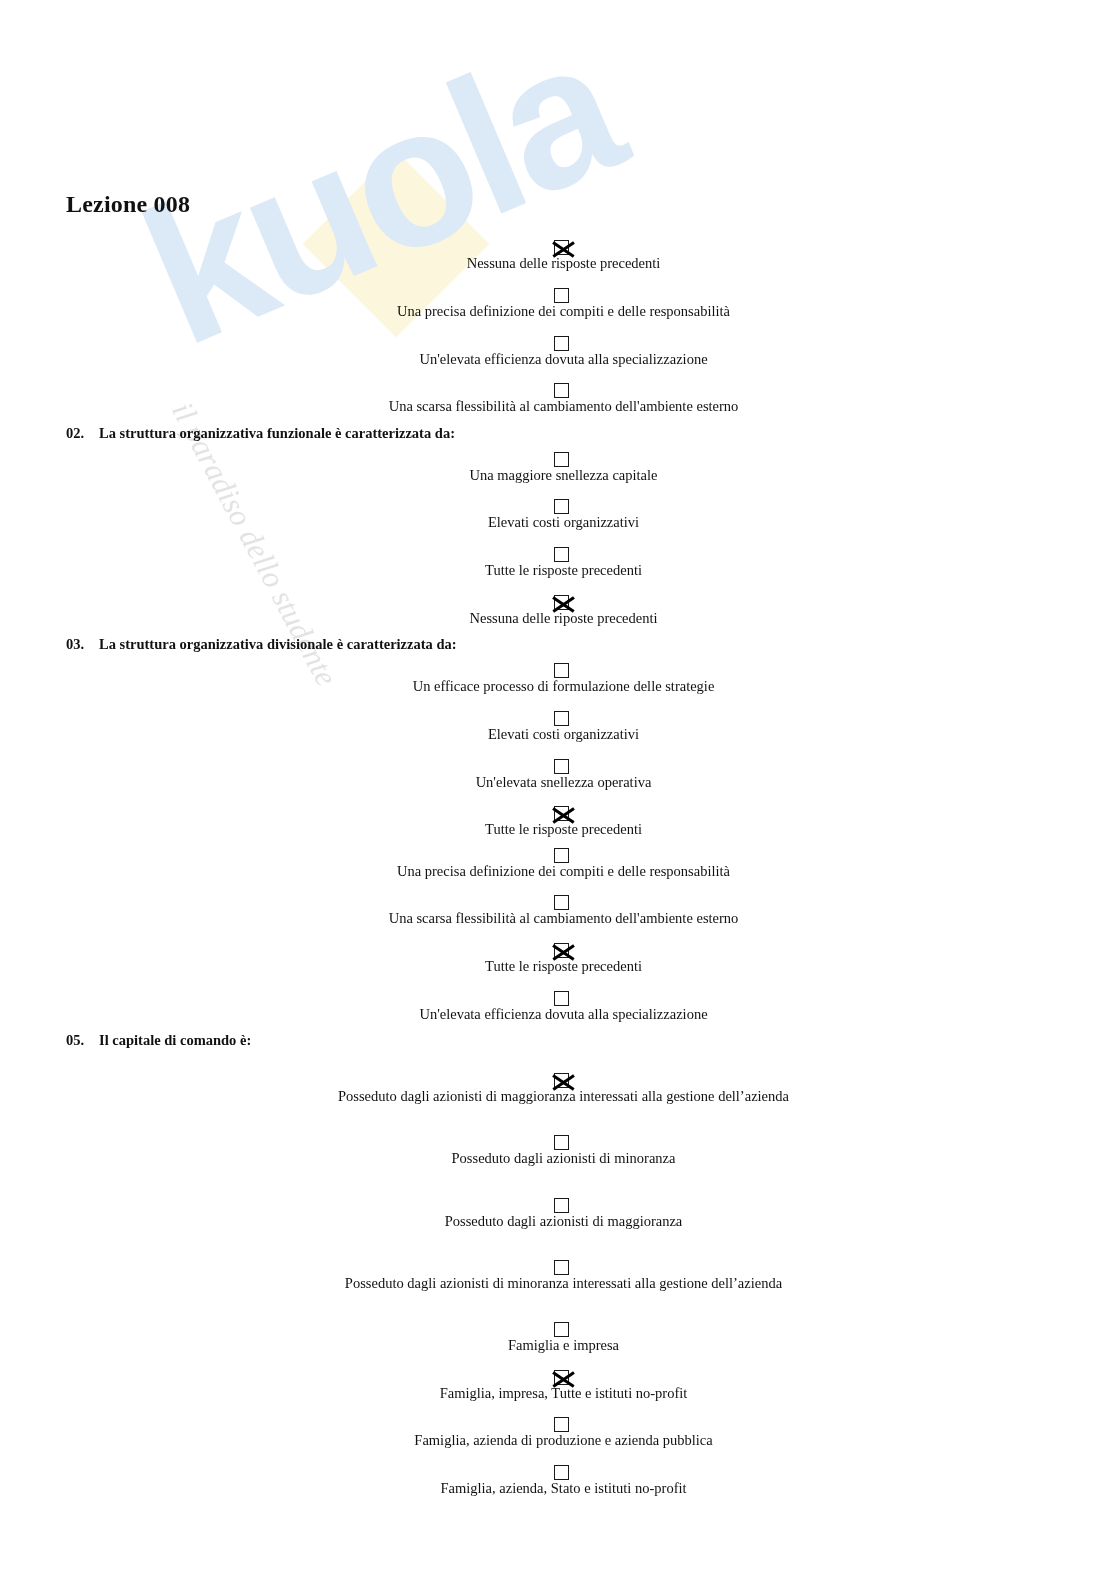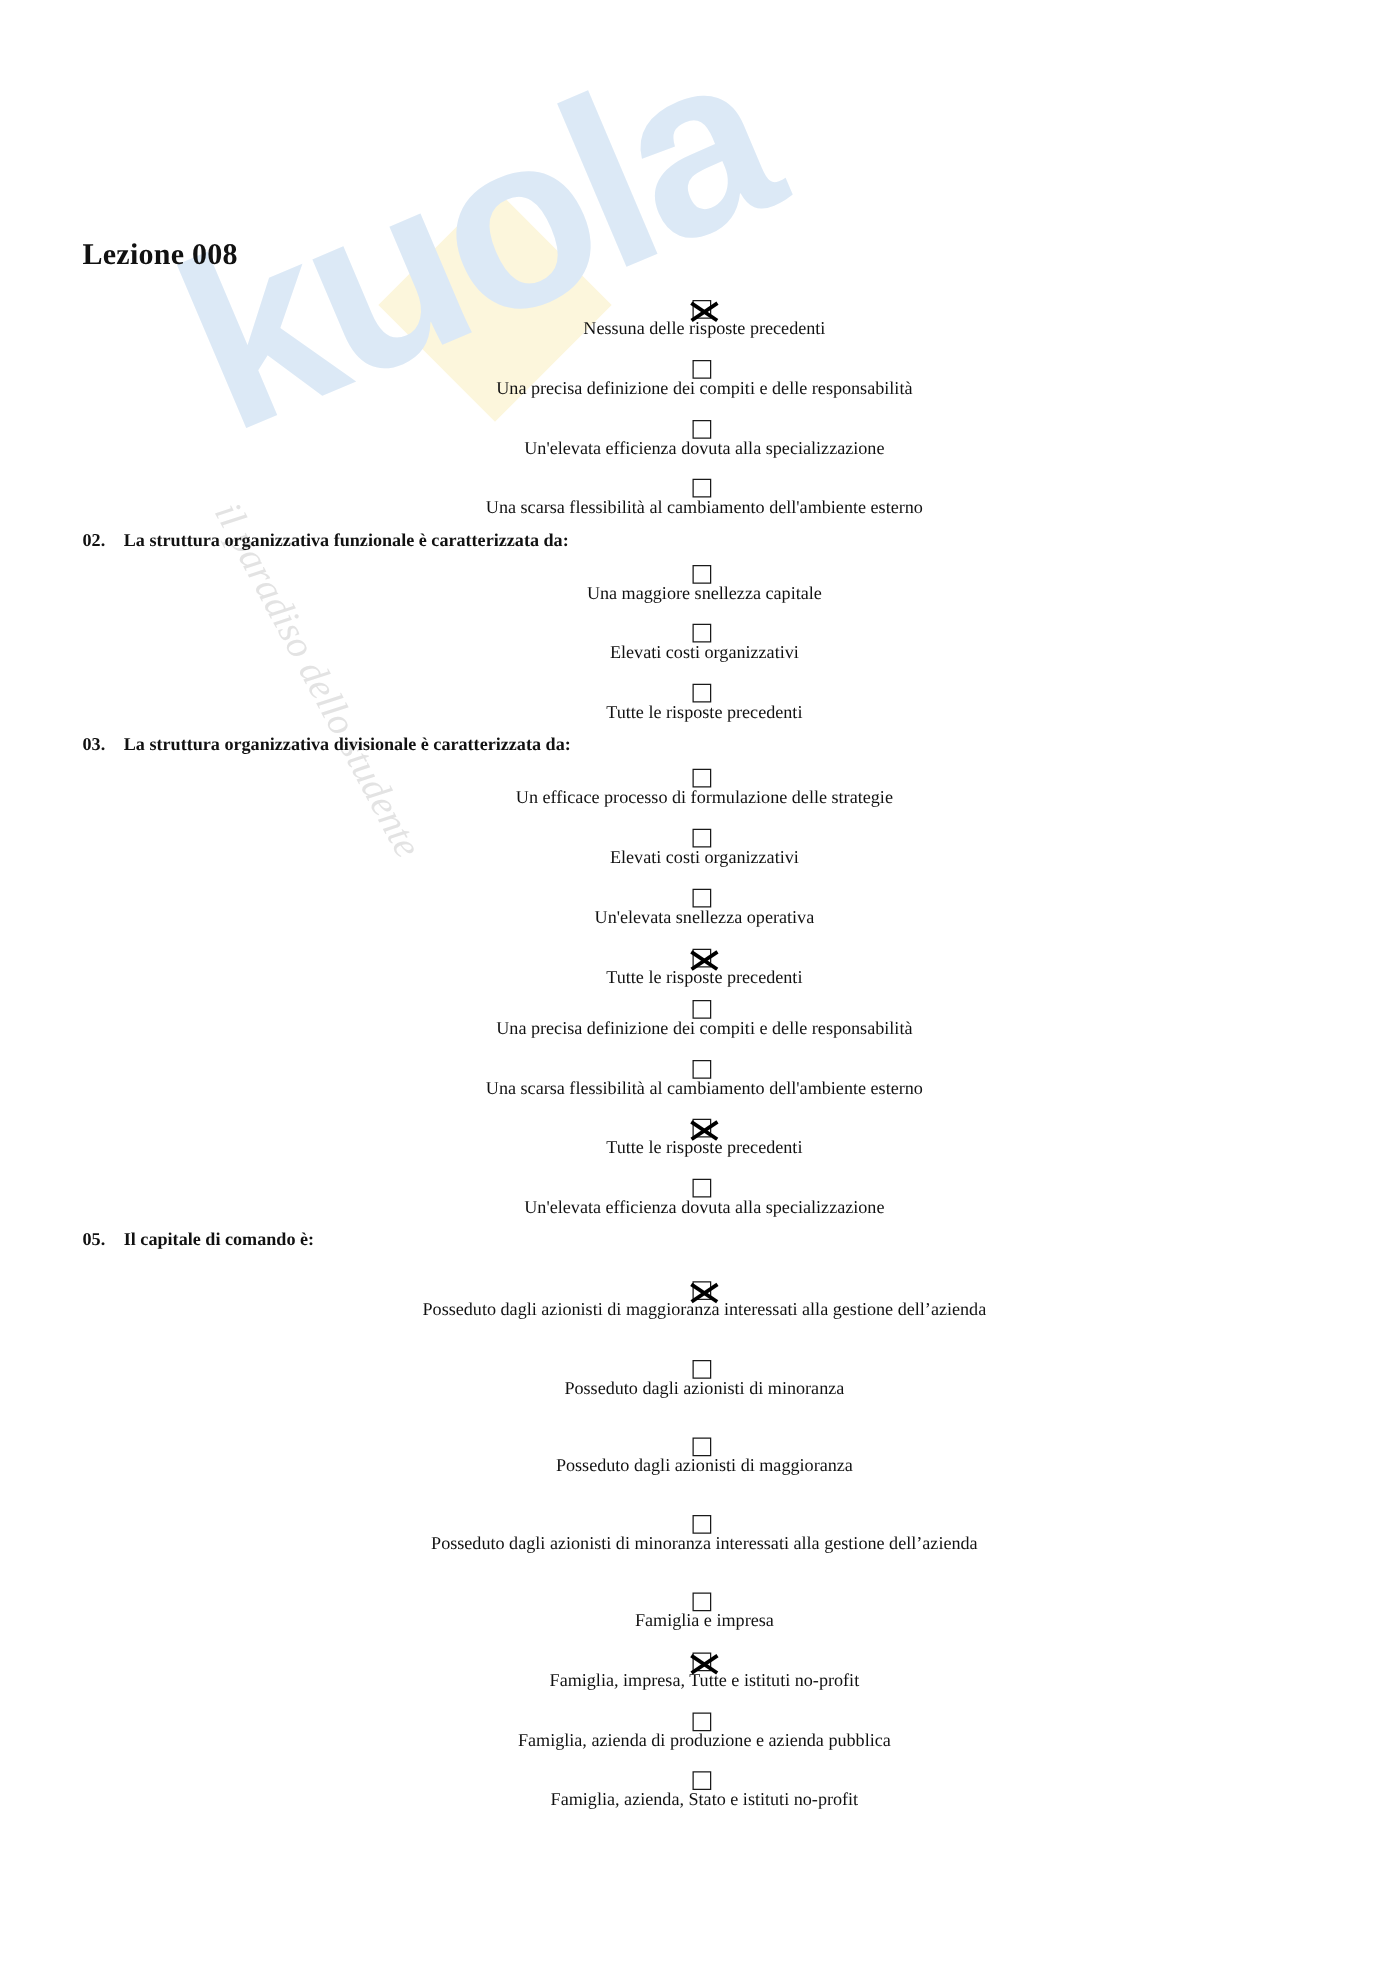--- a/index.html
+++ b/index.html
@@ -182,20 +182,24 @@
               <span class="opt-text">Una maggiore snellezza capitale</span>
             </div>
             <div class="option">
               <span class="box"></span>
               <span class="opt-text">Elevati costi organizzativi</span>
             </div>
             <div class="option">
               <span class="box"></span>
               <span class="opt-text">Tutte le risposte precedenti</span>
             </div>
+            <div class="option">
+              <span class="box checked"></span>
+              <span class="opt-text">Nessuna delle riposte precedenti</span>
+            </div>
           </div>
         </div>
         <div class="question-block">
           <div class="q-head"><span class="q-num">03.</span><span class="q-text">La struttura organizzativa divisionale è caratterizzata da:</span></div>
           <div class="opt-list">
             <div class="option">
               <span class="box"></span>
               <span class="opt-text">Un efficace processo di formulazione delle strategie</span>
             </div>
             <div class="option">

